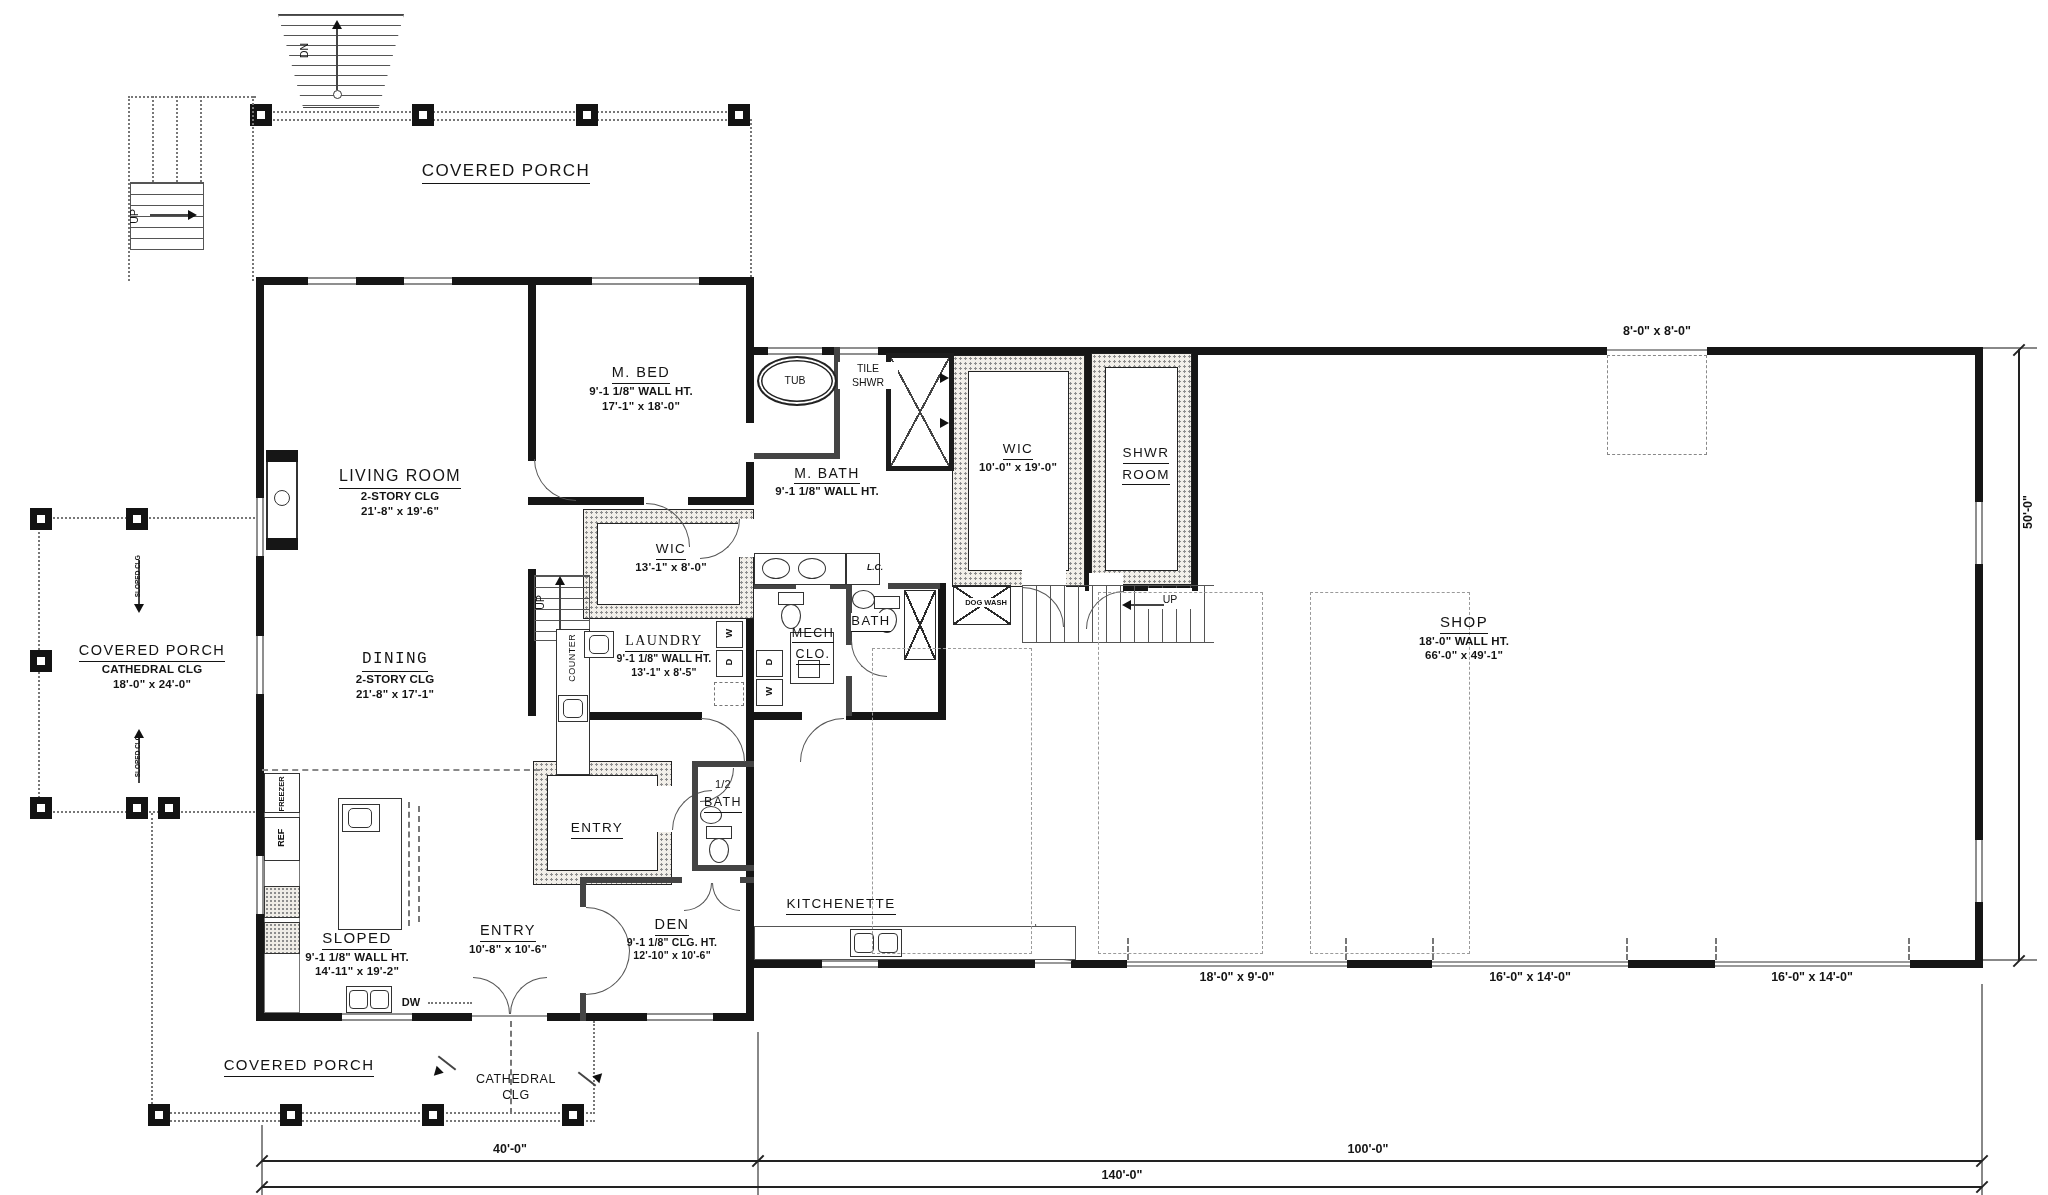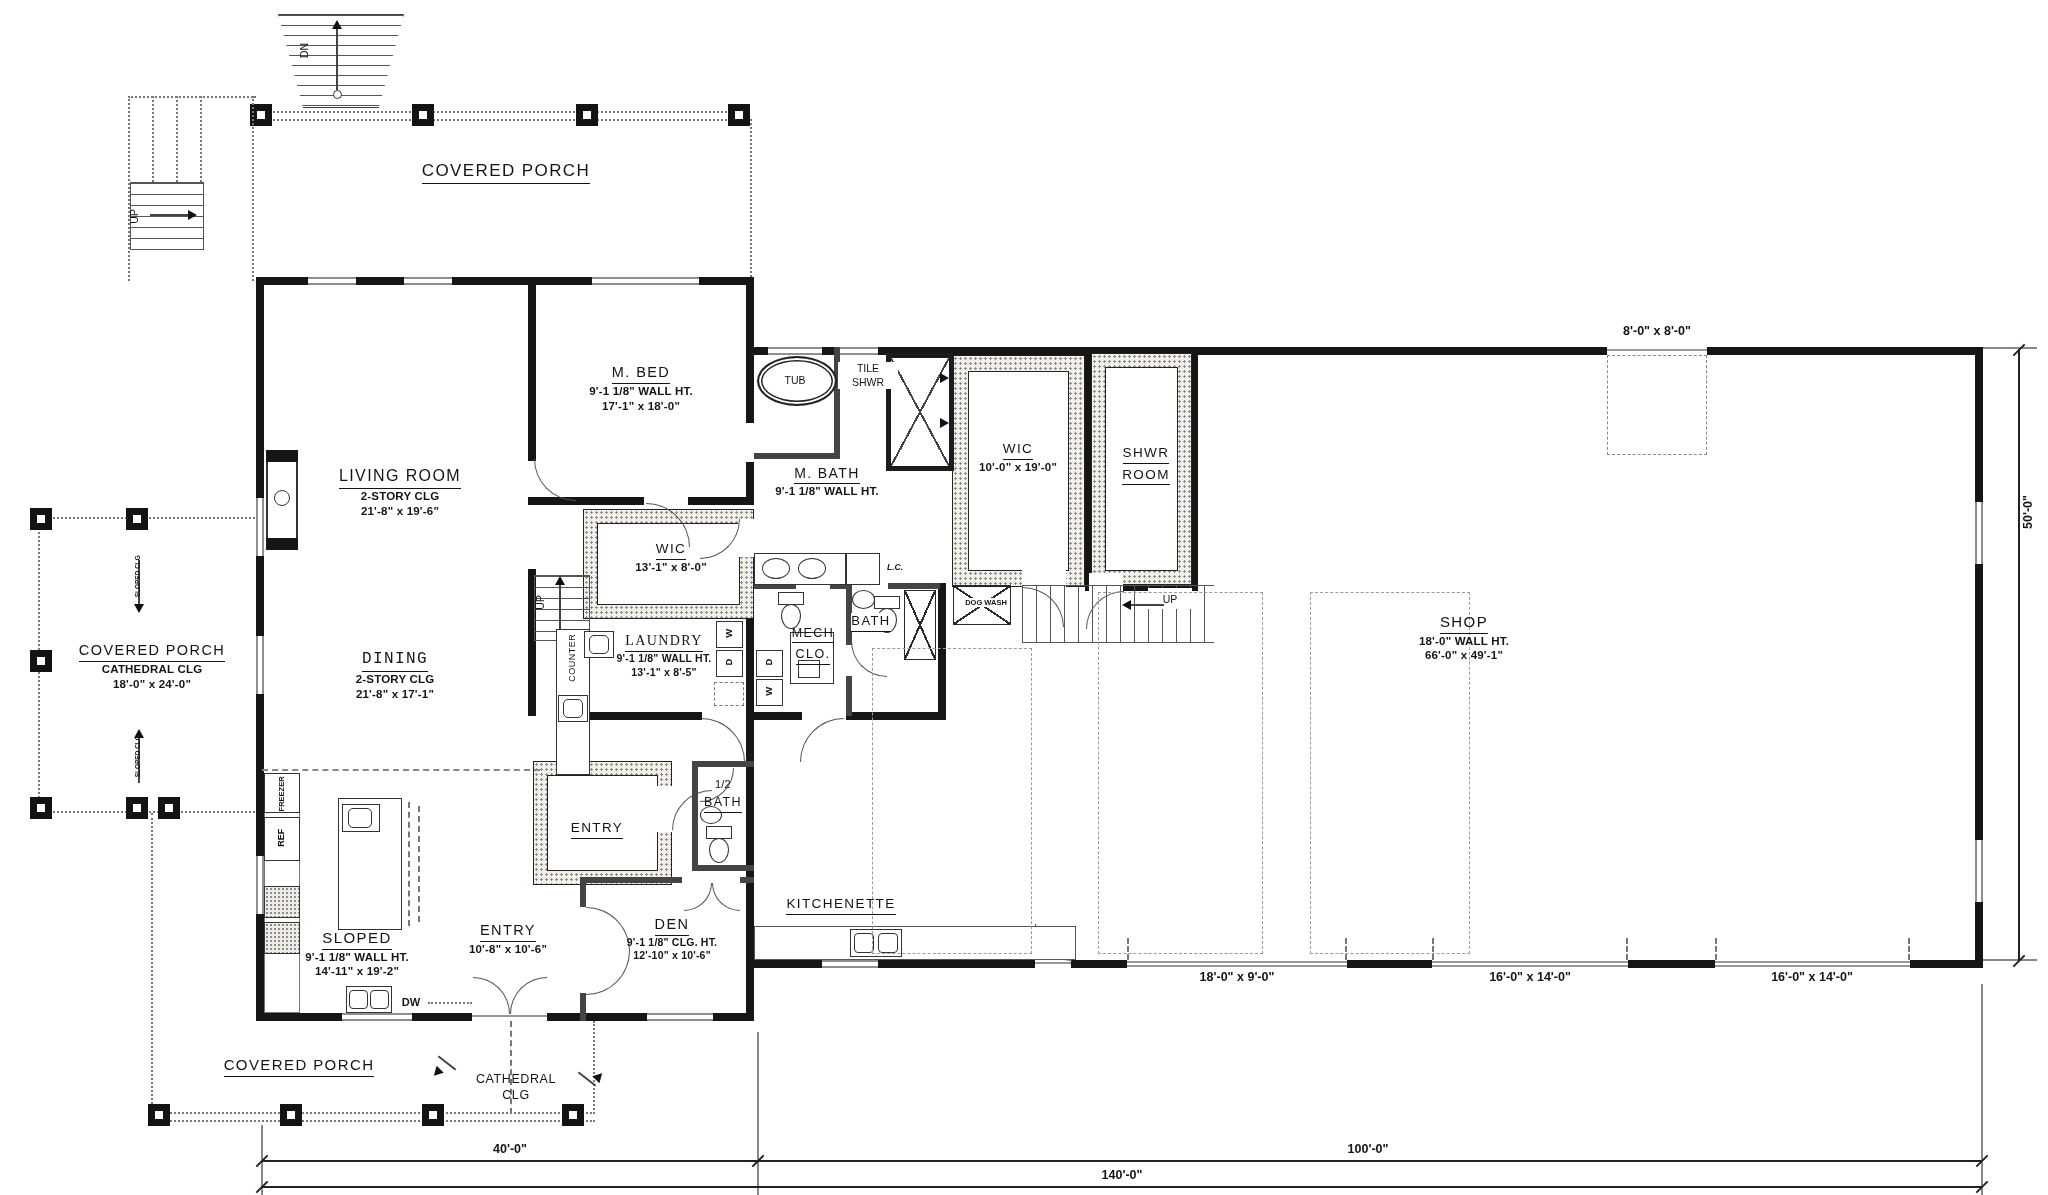--- a/index.html
+++ b/index.html
@@ -253,21 +253,21 @@
   <div class="ah right" style="left:940px;top:373px;"></div>
   <div class="ah right" style="left:940px;top:418px;"></div>
   <div class="lbl" style="left:838px;top:362px;width:60px;background:transparent;">
     <div class="f" style="background:#fff;">TILE</div>
     <div class="f" style="background:#fff;">SHWR</div>
   </div>
   <div class="box" style="left:754px;top:553px;width:92px;height:32px;"></div>
   <div class="sink" style="left:762px;top:558px;width:28px;height:21px;"></div>
   <div class="sink" style="left:798px;top:558px;width:28px;height:21px;"></div>
   <div class="box" style="left:846px;top:553px;width:34px;height:32px;"></div>
-  <div class="lbl" style="left:884px;top:562px;width:22px;font-size:8.5px;font-weight:700;font-style:italic;">L.C.</div>
+  <div class="lbl" style="left:864px;top:562px;width:22px;font-size:8.5px;font-weight:700;font-style:italic;">L.C.</div>
   <div class="toilet" style="left:778px;top:592px;"></div>
 
   <div class="box" style="left:556px;top:629px;width:34px;height:146px;"></div>
   <div class="lbl rot" style="left:545px;top:652px;width:56px;font-size:9px;letter-spacing:.5px;">COUNTER</div>
   <div class="box" style="left:584px;top:631px;width:30px;height:27px;"></div>
   <div class="sink" style="left:589px;top:635px;width:20px;height:19px;border-radius:5px;"></div>
   <div class="box" style="left:558px;top:695px;width:30px;height:27px;"></div>
   <div class="sink" style="left:563px;top:699px;width:20px;height:19px;border-radius:5px;"></div>
   <div class="box" style="left:716px;top:621px;width:27px;height:27px;"></div>
   <div class="lbl rot" style="left:716px;top:627px;width:27px;font-size:9.5px;font-weight:700;">W</div>

